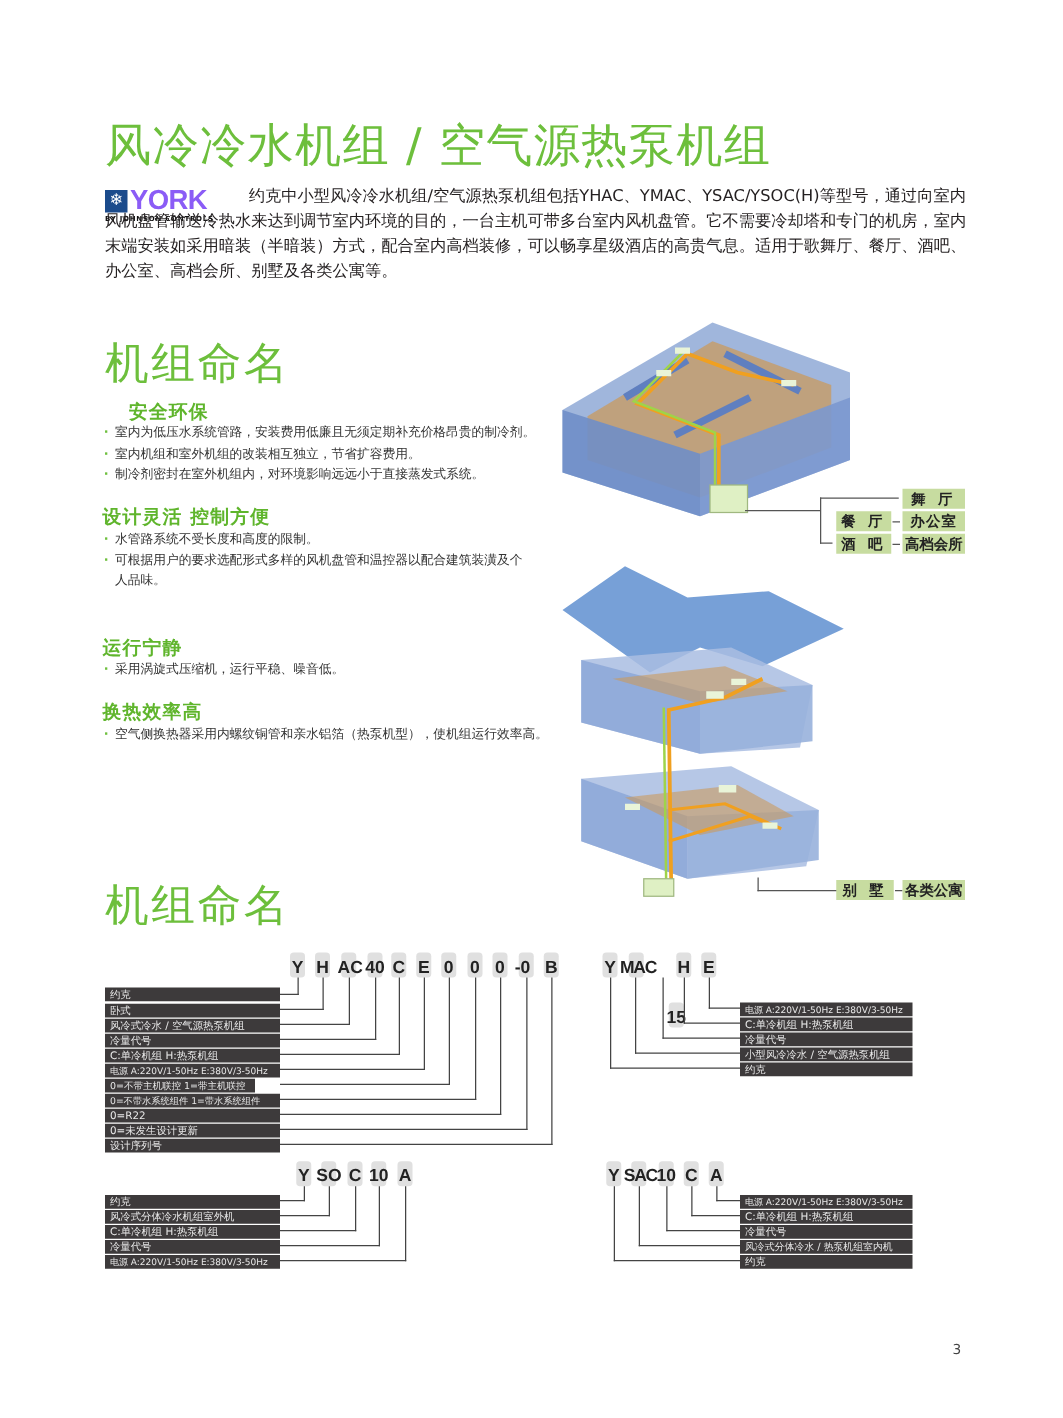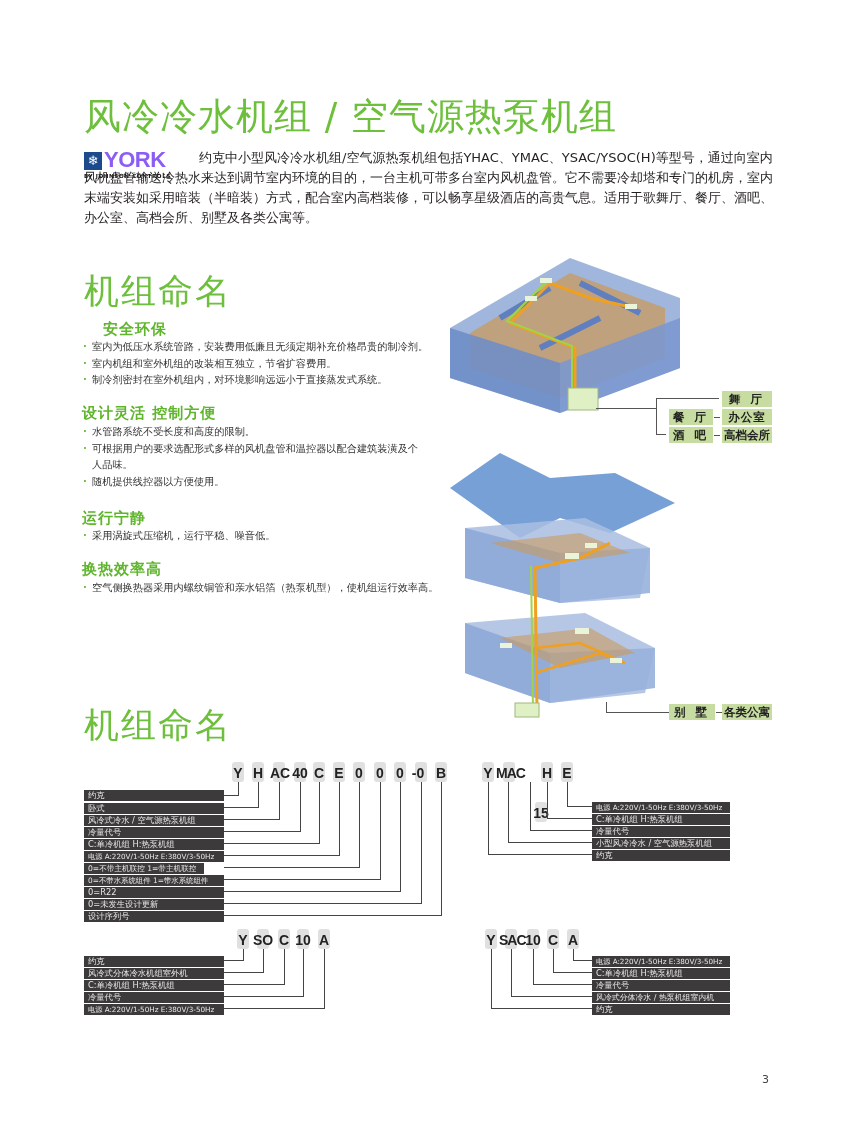--- a/index.html
+++ b/index.html
@@ -54,21 +54,20 @@
 <ul class="abs bullets" style="top:339px; width:350px;">
   <li>室内为低压水系统管路，安装费用低廉且无须定期补充价格昂贵的制冷剂。</li>
   <li>室内机组和室外机组的改装相互独立，节省扩容费用。</li>
   <li>制冷剂密封在室外机组内，对环境影响远远小于直接蒸发式系统。</li>
 </ul>
 
 <div class="abs sub" style="top:404px;">设计灵活  控制方便</div>
 <ul class="abs bullets" style="top:424px; width:345px;">
   <li>水管路系统不受长度和高度的限制。</li>
   <li>可根据用户的要求选配形式多样的风机盘管和温控器以配合建筑装潢及个人品味。</li>
-  <li>随机提供线控器以方便使用。</li>
 </ul>
 
 <div class="abs sub" style="top:509px;">运行宁静</div>
 <ul class="abs bullets" style="top:528px; width:345px;">
   <li>采用涡旋式压缩机，运行平稳、噪音低。</li>
 </ul>
 
 <div class="abs sub" style="top:560px;">换热效率高</div>
 <ul class="abs bullets" style="top:580px; width:360px;">
   <li>空气侧换热器采用内螺纹铜管和亲水铝箔（热泵机型），使机组运行效率高。</li>

